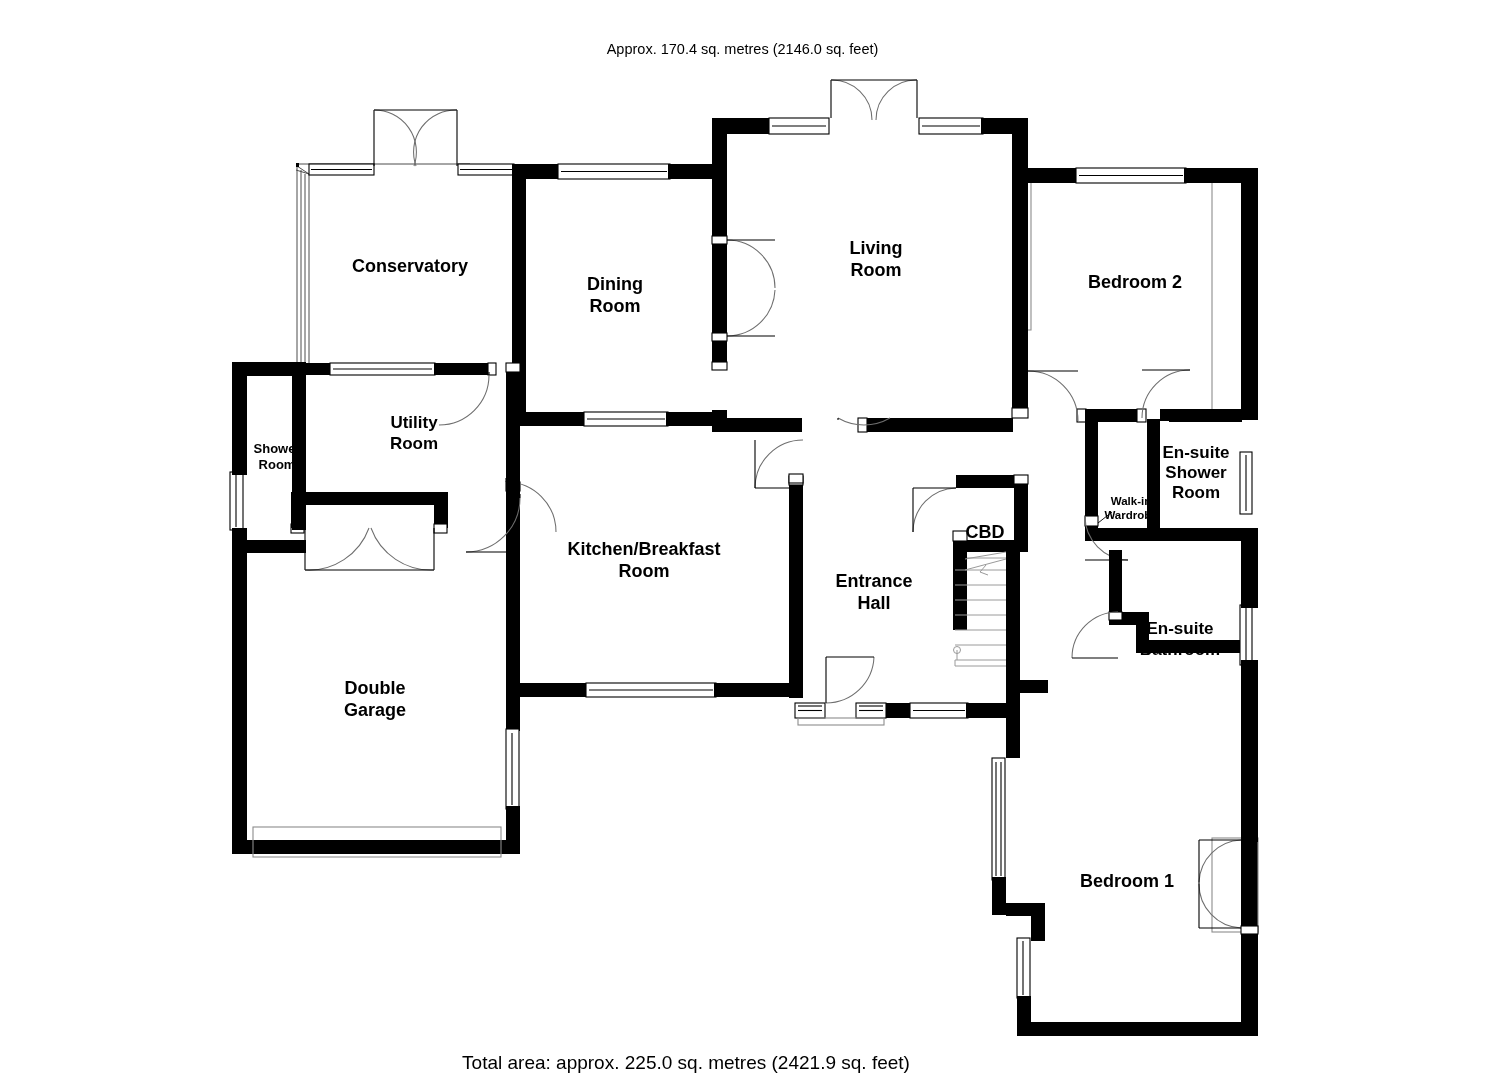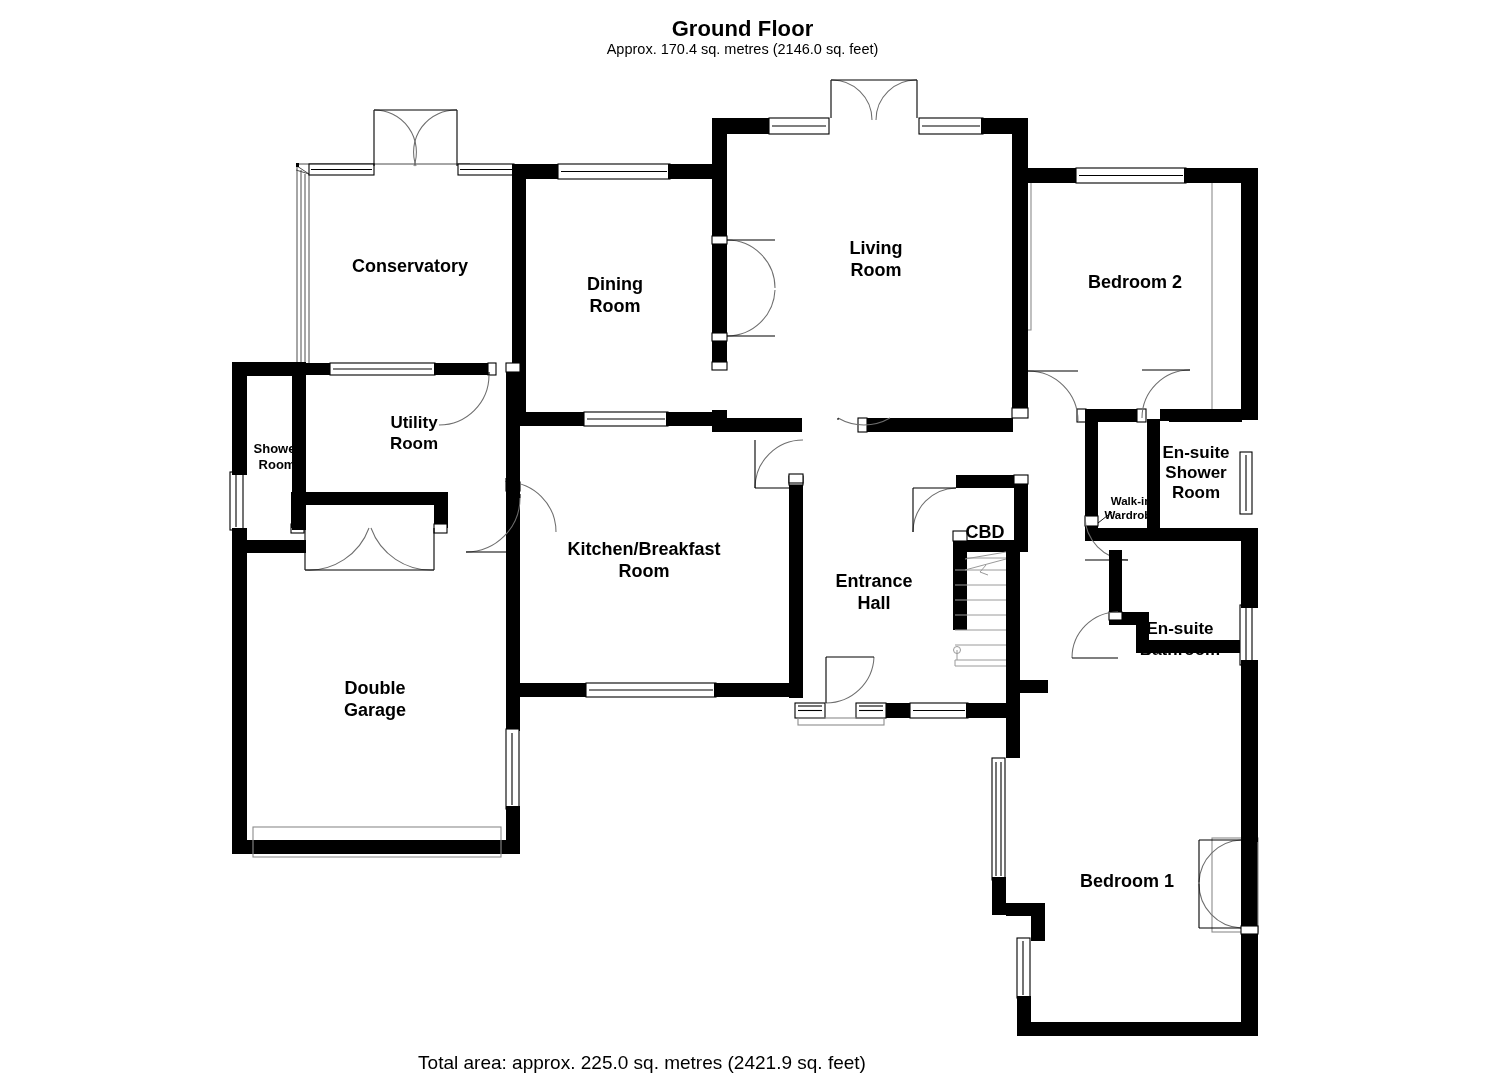--- a/index.html
+++ b/index.html
@@ -39,20 +39,21 @@
     font-size: 14.5px;
     font-weight: normal;
   }
   .footer-total {
     position: absolute;
     left: 0; top: 1052px;
     width: 1284px;
     text-align: center;
     font-size: 19px;
     font-weight: normal;
+    padding-left: 44px;
   }
   svg#floorplan {
     position: absolute;
     left: 0; top: 0;
     width: 1485px;
     height: 1080px;
     display: block;
   }
   .room-label {
     font-family: "Liberation Sans", sans-serif;
@@ -71,21 +72,20 @@
   .winframe { fill: #ffffff; stroke: #000000; stroke-width: 1.1; }
   .glasswall { fill: none; stroke: #4d4d4d; stroke-width: 1.0; }
   .stair { fill: none; stroke: #9a9a9a; stroke-width: 1.0; }
   .leader { fill: none; stroke: #000000; stroke-width: 0.9; }
 </style>
 </head>
 <body>
 
 <div id="plan-root">
 
-  <div class="hdr-title">Ground Floor</div>
   <div class="hdr-sub">Approx. 170.4 sq. metres (2146.0 sq. feet)</div>
 
   <svg id="floorplan" viewBox="0 0 1485 1080">
 
     <g>
 
       <path class="glasswall" d="M297,166 L297,370 M301,170 L301,370 M305,174 L305,370 M309,174 L309,370"></path>
       <path class="glasswall" d="M297,166 L309,174 M296,164 L470,164 M296,170 L309,174"></path>
 
       <path class="glasswall" d="M309,166 L372,166 M309,174 L372,174 M309,170 L372,170"></path>

